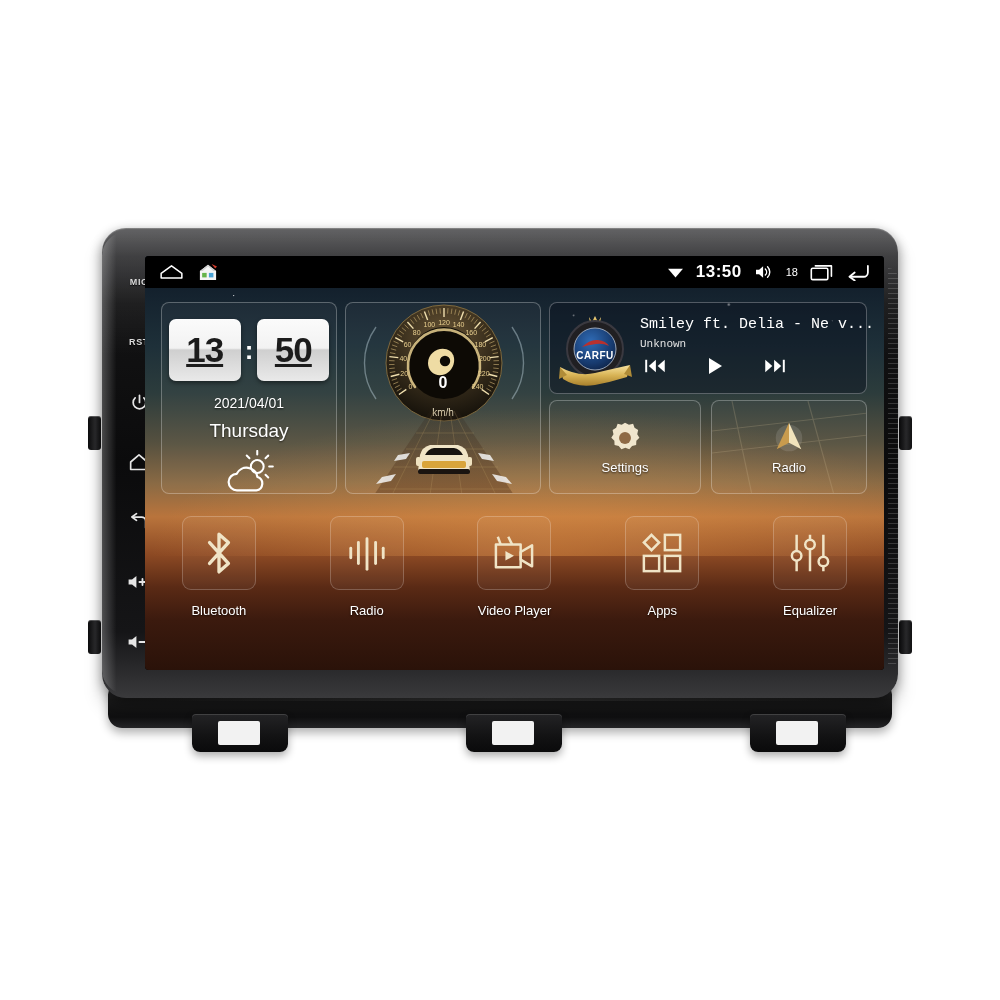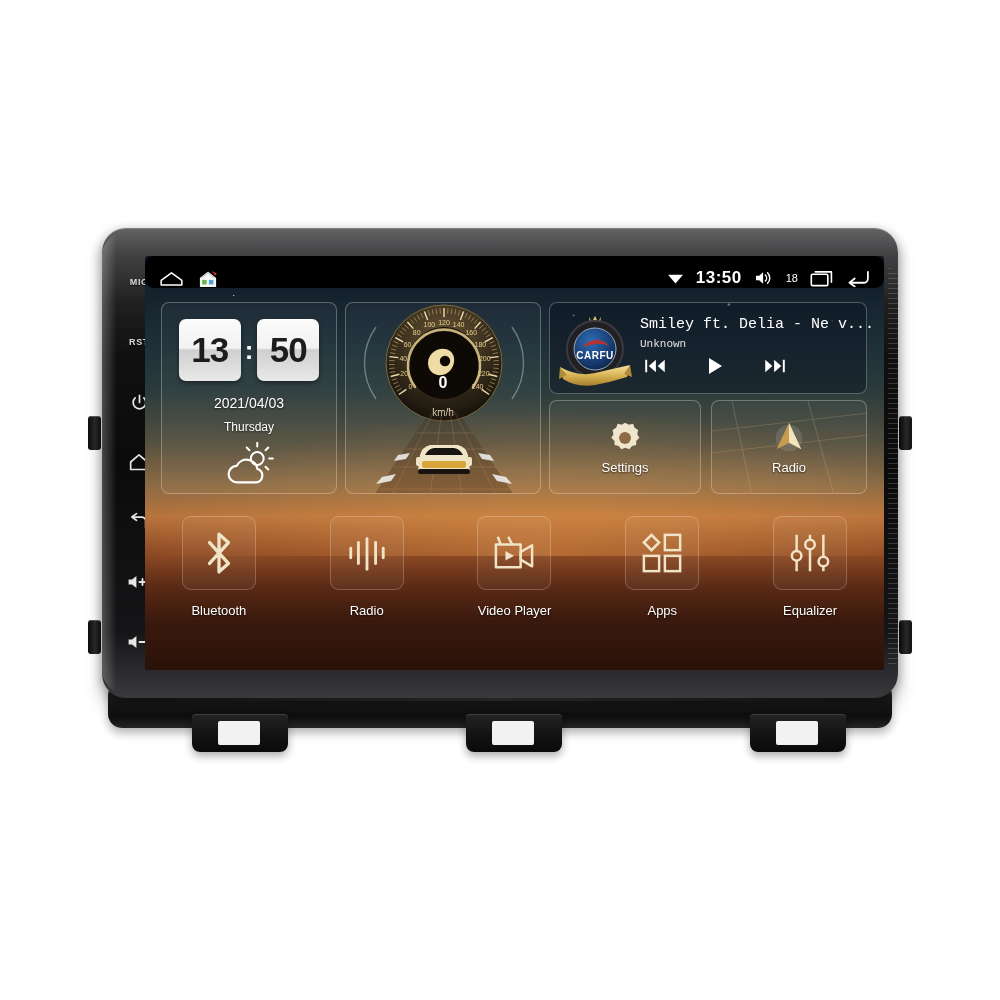--- a/index.html
+++ b/index.html
@@ -145,24 +145,23 @@
   }
   .glow{
     position:absolute; left:0; right:0; top:150px; height:150px;
     background: radial-gradient(ellipse at 55% 100%, rgba(255,170,80,.35), rgba(255,120,40,0) 70%);
   }
 
   
   .statusbar{
     position:absolute; left:0; top:0; width:100%; height:32px;
     background:#000;
-    display:flex; align-items:flex-end;
+    display:flex; align-items:center;
     padding:0 14px;
     color:#fff;
-    border-radius:9px;
   }
   .sb-left{ display:flex; align-items:center; gap:14px; }
   .sb-right{ margin-left:auto; display:flex; align-items:center; gap:12px; }
   .sb-time{ font-size:17px; font-weight:bold; letter-spacing:.5px; }
   .sb-vol-num{ font-size:11px; }
 
   
   .widgets{ position:absolute; left:0; top:32px; width:100%; height:382px; }
 
   .card{
@@ -172,29 +171,29 @@
     background: rgba(255,255,255,.035);
   }
 
   
   #clock-card{ left:16px; top:14px; width:176px; height:192px; }
   .flip{
     display:flex; align-items:center; justify-content:center; gap:4px;
     margin-top:16px;
   }
   .flip .d{
-    width:62px; height:62px; border-radius:7px;
+    width:72px; height:62px; border-radius:7px;
     background:linear-gradient(180deg,#fbfbfb 0%, #f2f2f2 47%, #cfcfcf 50%, #e9e9e9 100%);
     box-shadow:0 2px 4px rgba(0,0,0,.45);
     display:flex; align-items:center; justify-content:center;
-    font-size:35px; font-weight:bold; color:#1c1c1c; letter-spacing:-1px;
+    font-size:35px; font-weight:bold; color:#1c1c1c; letter-spacing:-1px;text-decoration:underline;
   }
   .flip .colon{ color:#fff; font-size:26px; font-weight:bold; line-height:0; }
   .clock-date{ text-align:center; color:#fff; font-size:14px; margin-top:14px; text-shadow:0 1px 2px rgba(0,0,0,.6); }
-  .clock-day{ text-align:center; color:#fff; font-size:12px; margin-top:9px; text-shadow:0 1px 2px rgba(0,0,0,.6); }
+  .clock-day{ text-align:center; color:#fff; font-size:19px; margin-top:9px; text-shadow:0 1px 2px rgba(0,0,0,.6); }
   .weather{ display:flex; justify-content:center; margin-top:8px; }
 
   
   #speed-card{ left:200px; top:14px; width:196px; height:192px; overflow:hidden; }
   .gauge-wrap{ position:relative; width:100%; height:116px; }
   .road{
     position:absolute; left:0; right:0; top:108px; height:84px; overflow:hidden;
   }
 
   
@@ -333,21 +332,21 @@
       </div>
 
       <div class="widgets">
 
         <div class="card" id="clock-card">
           <div class="flip">
             <div class="d">13</div>
             <div class="colon">:</div>
             <div class="d">50</div>
           </div>
-          <div class="clock-date">2021/04/03</div>
+          <div class="clock-date">2021/04/01</div>
           <div class="clock-day">Thursday</div>
           <div class="weather">
             <svg width="56" height="44" viewBox="0 0 60 48">
               <g stroke="#ffffff" stroke-width="2.2" fill="none" stroke-linecap="round">
                 <path d="M39 5 V1"></path>
                   <path d="M48 9 L51 6"></path>
                   <path d="M52 18 H56"></path>
                 <path d="M48 27 L51 30"></path>
                   <path d="M30.5 9 L27.5 6"></path>
                 <circle cx="39" cy="18" r="7"></circle>

